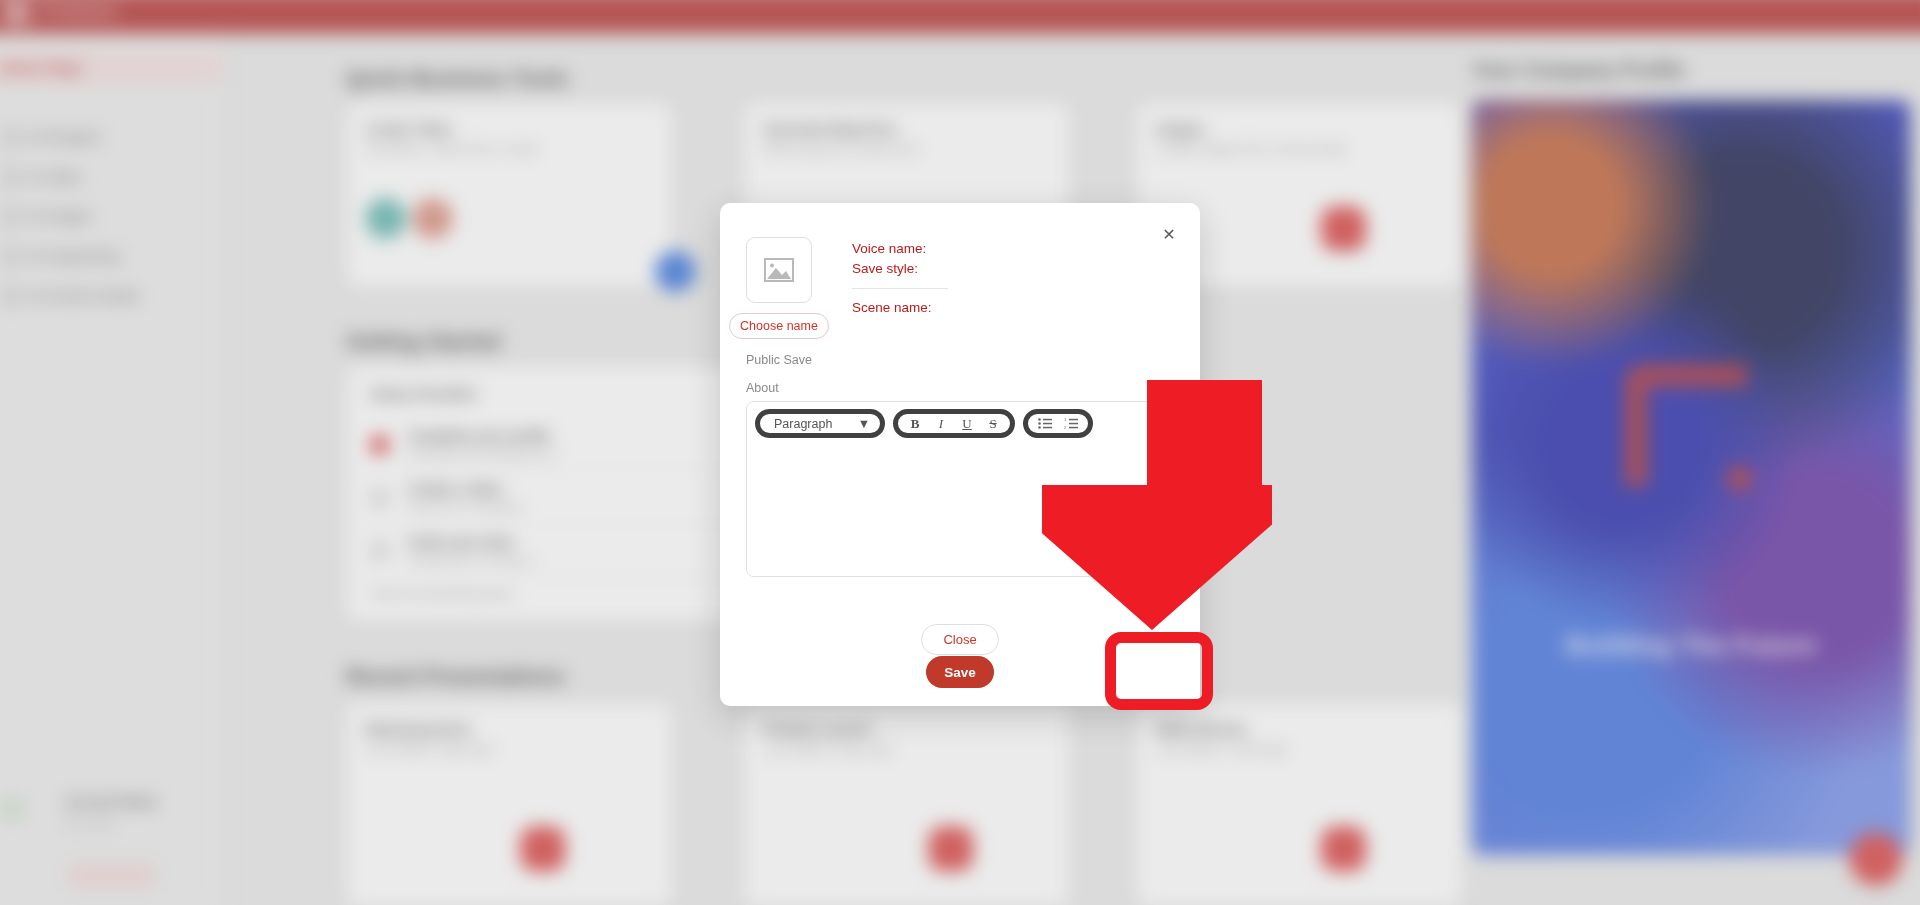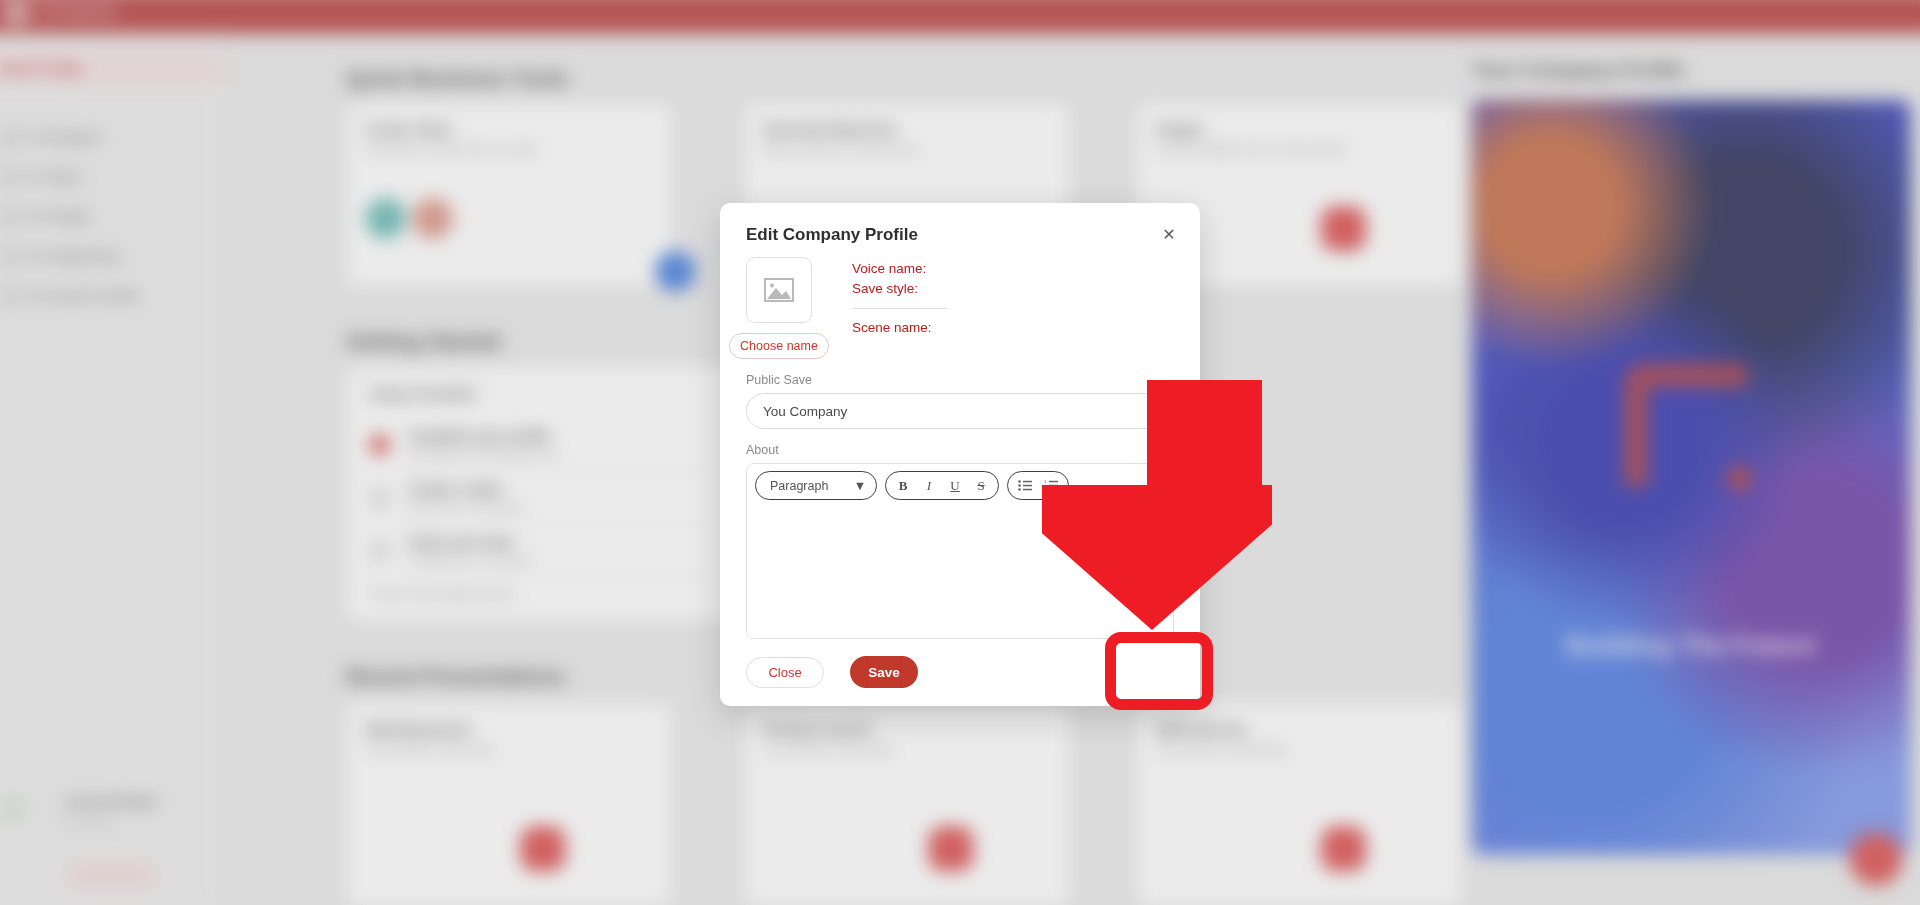--- a/index.html
+++ b/index.html
@@ -208,39 +208,40 @@
   .editor {
     margin-top: 6px; border: 1px solid #e0e0e0; border-radius: 8px;
     overflow: hidden; height: 176px; display: flex; flex-direction: column;
   }
   .ed-toolbar {
     display: flex; align-items: center; gap: 8px;
     padding: 7px 8px; background: #fff;
   }
   .ed-group {
     display: flex; align-items: center;
-    border: 1px solid #404040; border-radius: 16px;
+    border: 5px solid #404040; border-radius: 16px;
     height: 29px; padding: 0 4px; background: #fff;
   }
   .ed-select {
     display: flex; align-items: center; justify-content: space-between;
     width: 112px; padding: 0 6px 0 10px; cursor: pointer;
   }
   .ed-select span { font-size: 12.5px; color: #555; }
   .chev { font-size: 9px; color: #888; }
   .ed-btn {
     width: 26px; height: 23px; display: flex; align-items: center;
     justify-content: center; font-size: 13px; color: #555; cursor: pointer;
     background: none; border: none; font-family: "Liberation Serif", serif;
   }
   .ed-area { flex: 1; background: #fff; }
 
   .modal-foot {
-    display: flex; justify-content: flex-start; align-items: center; gap: 26px;
+    display: flex; justify-content: center; align-items: center; gap: 1px;
     padding: 10px 26px 18px 26px;
+    flex-direction: column;
   }
   .btn-close-f {
     width: 78px; height: 31px; border-radius: 16px;
     border: 1px solid #dedede; background: #fff;
     color: #d0342c; font-size: 13px; cursor: pointer;
     font-family: "Liberation Sans", sans-serif;
   }
   .btn-save {
     width: 68px; height: 32px; border-radius: 16px;
     border: none; background: #c0392b; color: #fff;
@@ -375,21 +376,20 @@
 
       <div class="fab"></div>
     </div>
   </div>
 
   <div class="scrim"></div>
 
   <div class="modal">
 
     <div class="modal-head">
-      <div class="modal-title">Edit Company Profile</div>
       <button class="modal-close">✕</button>
     </div>
 
     <div class="modal-body">
 
       <div class="top-row">
         <div class="img-col">
           <div class="img-ph">
             <svg width="30" height="24" viewBox="0 0 30 24" aria-hidden="true">
               <rect x="1" y="1" width="28" height="22" fill="none" stroke="#b9b9b9" stroke-width="2"></rect>
@@ -402,21 +402,20 @@
 
         <div class="meta-col">
           <div class="meta-line">Voice name:</div>
           <div class="meta-line">Save style:</div>
           <div class="meta-div"></div>
           <div class="meta-line">Scene name:</div>
         </div>
       </div>
 
       <div class="field-label">Public Save</div>
-      <input class="text-input" type="text" value="You Company" style="">
 
       <div class="field-label">About</div>
 
       <div class="editor">
         <div class="ed-toolbar">
 
           <div class="ed-group">
             <div class="ed-select">
               <span>Paragraph</span>
               <span class="chev">▼</span>

